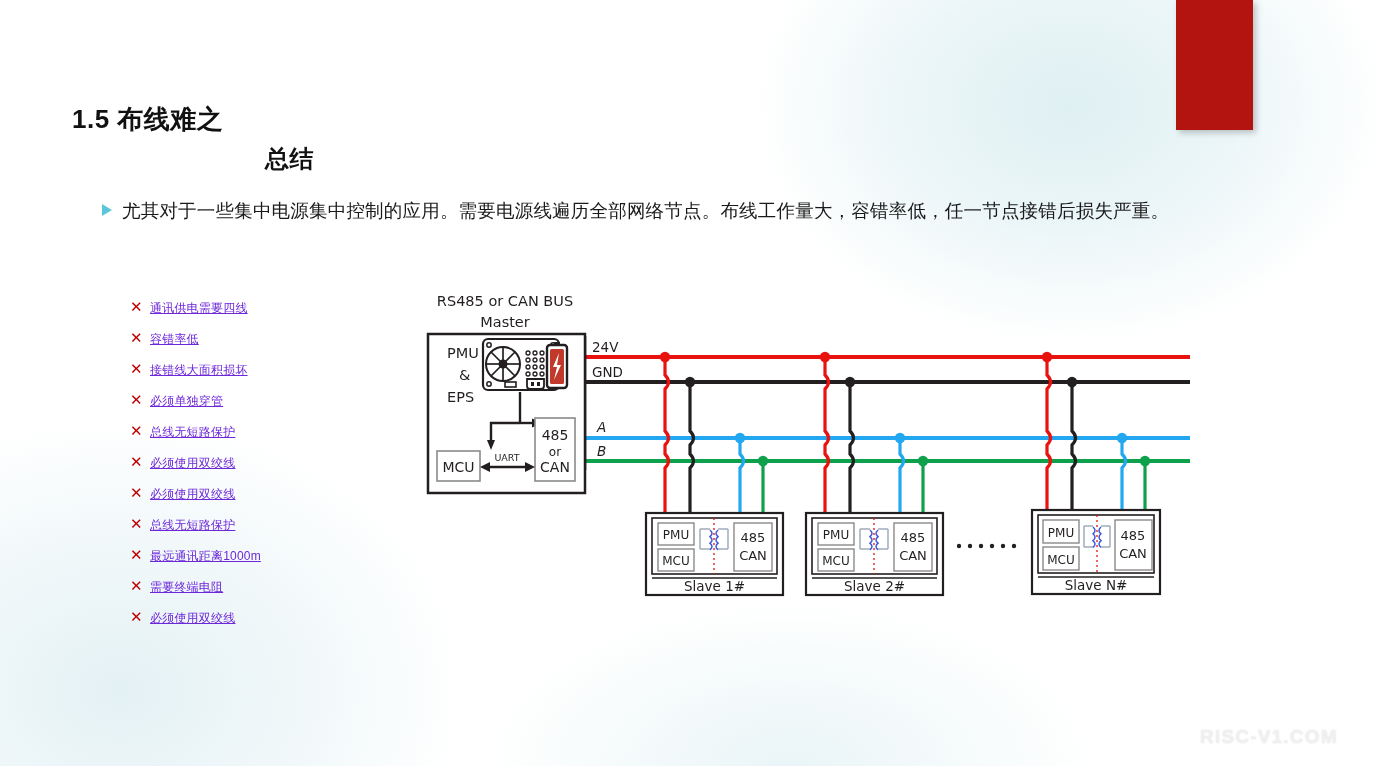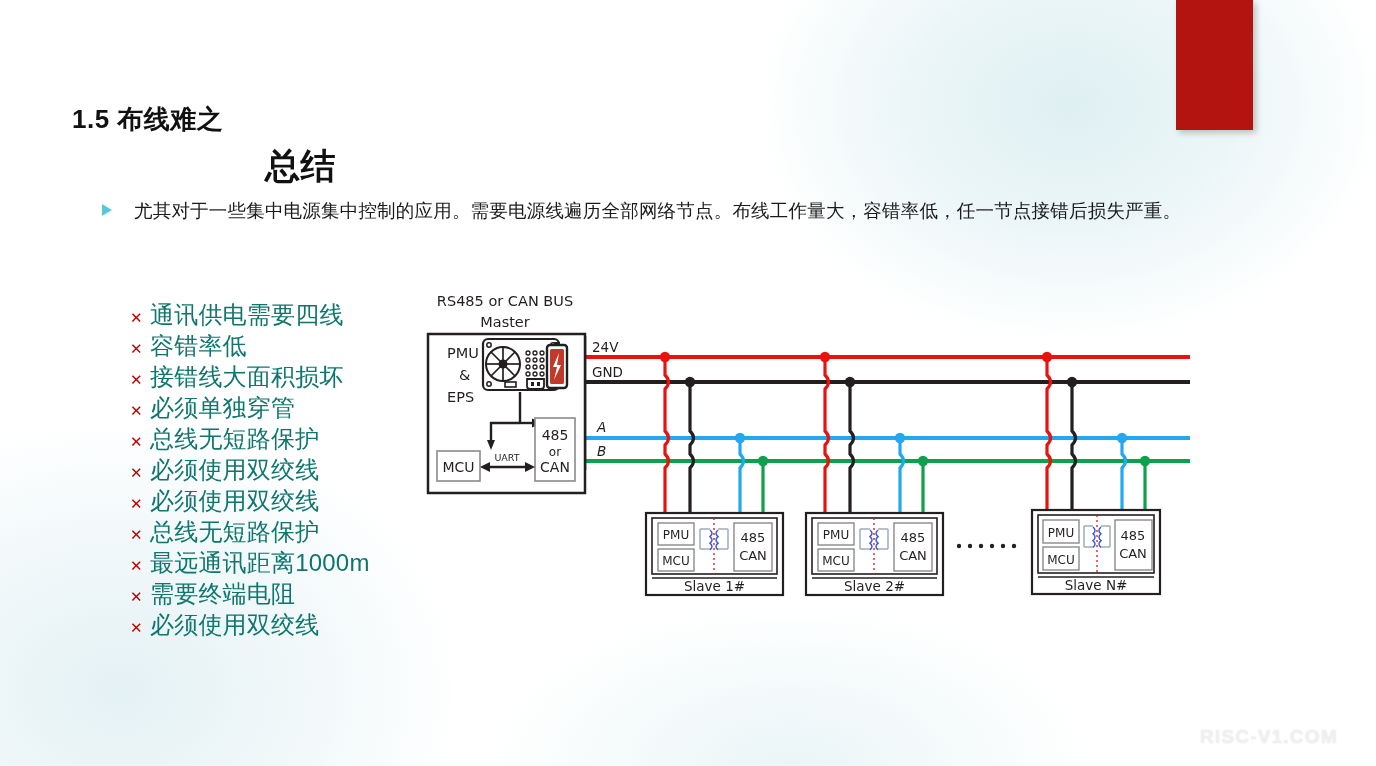--- a/index.html
+++ b/index.html
@@ -40,36 +40,36 @@
     user-select: none;
   }
 
   
   #title-line1 {
     position: absolute; left: 72px; top: 102px;
     font-size: 26px; font-weight: 700; color: #111; letter-spacing: .5px;
   }
   #title-line2 {
     position: absolute; left: 265px; top: 143px;
-    font-size: 35px; font-weight: 700; color: #111; letter-spacing: .5px;
-  }
-
-  
-  #bullet-row { position: absolute; left: 100px; top: 196px; width: 1160px; display: flex; gap: 12px; }
+    font-size: 24px; font-weight: 700; color: #111; letter-spacing: .5px;
+  }
+
+  
+  #bullet-row { position: absolute; left: 100px; top: 196px; width: 1160px; display: flex; gap: 0; }
   #bullet-marker { width: 22px; padding-top: 7px; flex: 0 0 auto; }
   #bullet-text {
     font-size: 18.5px; line-height: 30px; color: #1a1a1a; letter-spacing: .2px;
     width: 1115px;
   }
 
   
   #cross-list { position: absolute; left: 130px; top: 299px; width: 290px; }
   .cross-item { display: flex; align-items: baseline; gap: 9px; height: 31px; }
   .cross-mark { color: #C00000; font-size: 15px; line-height: 1; width: 11px; flex: 0 0 auto; font-weight: 400;}
-  .cross-label { font-size: 24px; color: #0f766e; letter-spacing: .2px; }
+  .cross-label { font-size: 12px; color: #6d28d9; letter-spacing: .2px; text-decoration: underline; }
 
   
   #diagram { position: absolute; left: 0; top: 0; width: 1376px; height: 766px; pointer-events: none; }
   #diagram text { font-family: "DejaVu Sans", sans-serif; }
 </style>
 </head>
 <body>
 
 <div id="bg-tint-tr"></div>
 <div id="bg-tint-bl"></div>

